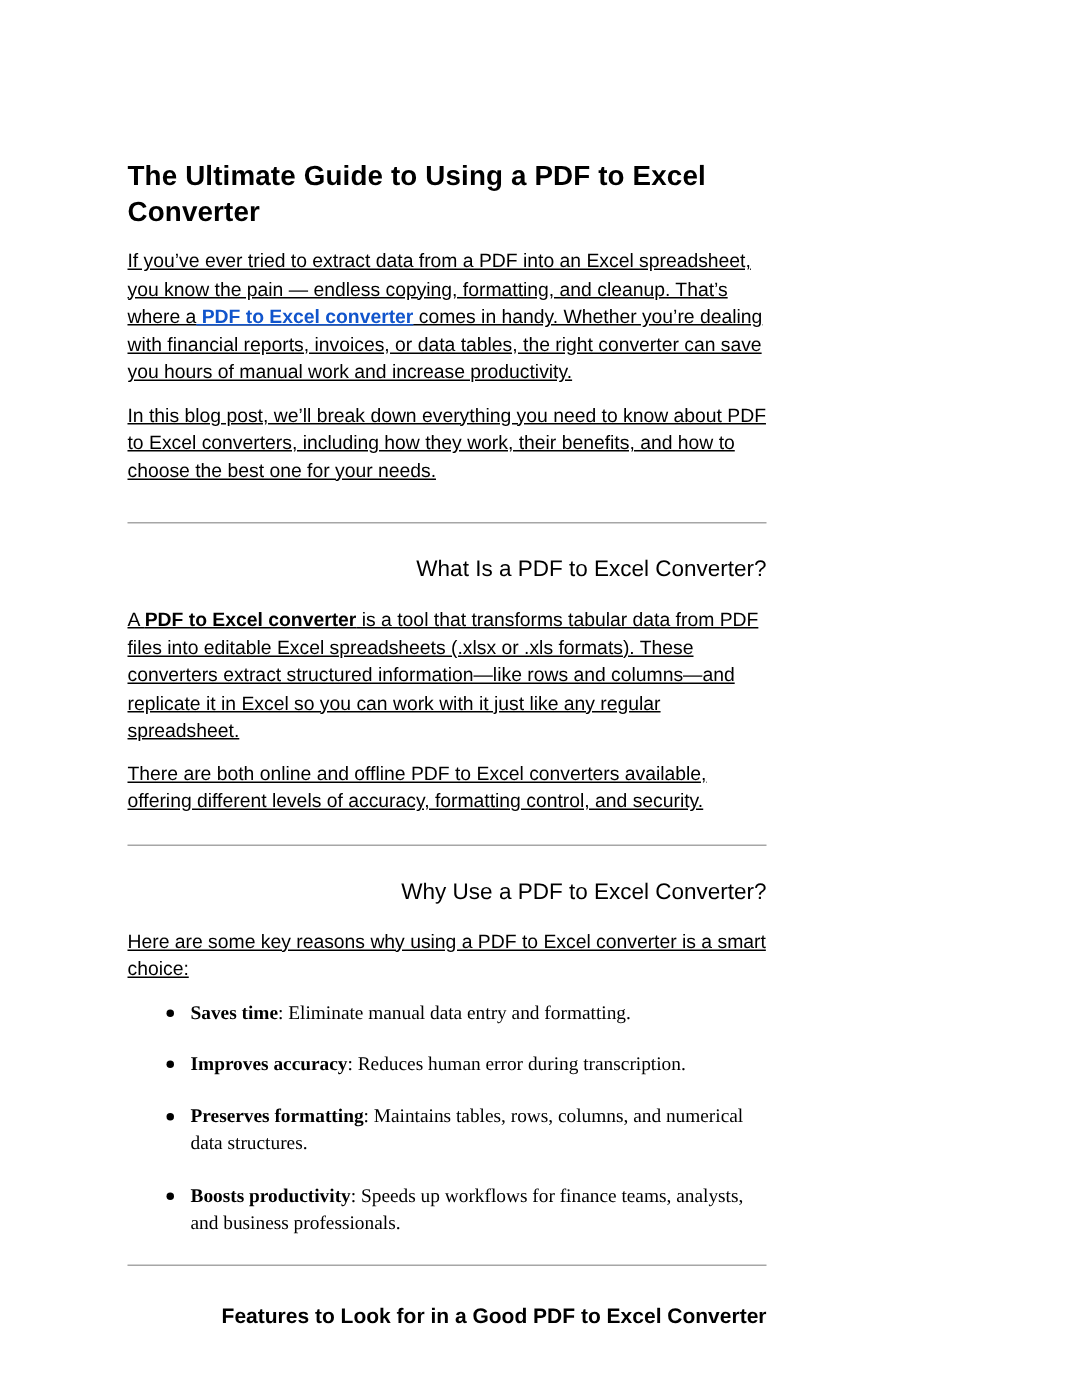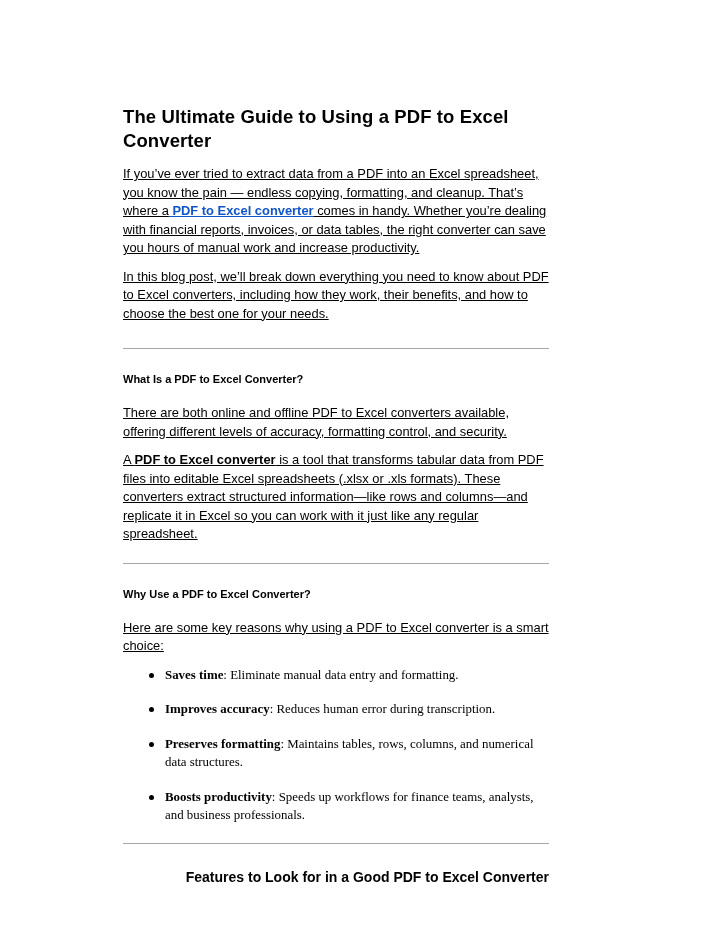--- a/index.html
+++ b/index.html
@@ -12,21 +12,20 @@
     height: 931px;
     background: #ffffff;
     color: #000000;
     font-family: "Liberation Sans", sans-serif;
     overflow: hidden;
   }
   .page {
     width: 596px;
     height: 931px;
     padding: 105px 85px 4px 85px;
-    margin-left: 38px;
   }
   .doc-title {
     font-size: 18.5px;
     font-weight: 700;
     line-height: 24px;
     margin: 0 0 12px 0;
     letter-spacing: 0.1px;
   }
   p.body-text {
     font-size: 12.9px;
@@ -43,24 +42,25 @@
   hr.divider {
     border: none;
     border-top: 1px solid #a6a6a6;
     height: 0;
     margin: 0;
   }
   hr.divider-1 { margin-top: 25px; }
   hr.divider-2 { margin-top: 19px; }
   hr.divider-3 { margin-top: 18px; }
   h2.section-heading {
-    font-size: 11px;
-    font-weight: 700;
+    font-size: 15px;
+    font-weight: 400;
     line-height: 19px;
     margin: 21px 0 15px 0;
+    text-align: right;
   }
   h3.sub-heading {
     font-size: 14px;
     font-weight: 700;
     line-height: 18px;
     margin: 24px 0 0 0;
     text-align: right;
   }
   ul.benefit-list {
     list-style: none;
@@ -96,25 +96,25 @@
   <p class="body-text">
     <span>If you’ve ever tried to extract data from a PDF into an Excel spreadsheet, you know the pain — endless copying, formatting, and cleanup. That’s where a</span><a href="#" class="doc-link"> PDF to Excel converter</a><span> comes in handy. Whether you’re dealing with financial reports, invoices, or data tables, the right converter can save you hours of manual work and increase productivity.</span>
   </p>
 
   <p class="body-text">In this blog post, we’ll break down everything you need to know about PDF to Excel converters, including how they work, their benefits, and how to choose the best one for your needs.</p>
 
   <hr class="divider divider-1">
 
   <h2 class="section-heading">What Is a PDF to Excel Converter?</h2>
 
-  <p class="body-text">There are both online and offline PDF to Excel converters available, offering different levels of accuracy, formatting control, and security.</p>
-
   <p class="body-text">
     <span>A </span><strong>PDF to Excel converter</strong><span> is a tool that transforms tabular data from PDF files into editable Excel spreadsheets (.xlsx or .xls formats). These converters extract structured information—like rows and columns—and replicate it in Excel so you can work with it just like any regular spreadsheet.</span>
   </p>
+
+  <p class="body-text">There are both online and offline PDF to Excel converters available, offering different levels of accuracy, formatting control, and security.</p>
 
   <hr class="divider divider-2">
 
   <h2 class="section-heading">Why Use a PDF to Excel Converter?</h2>
 
   <p class="body-text">Here are some key reasons why using a PDF to Excel converter is a smart choice:</p>
 
   <ul class="benefit-list">
     <li>
       <span class="bullet-dot"></span>

